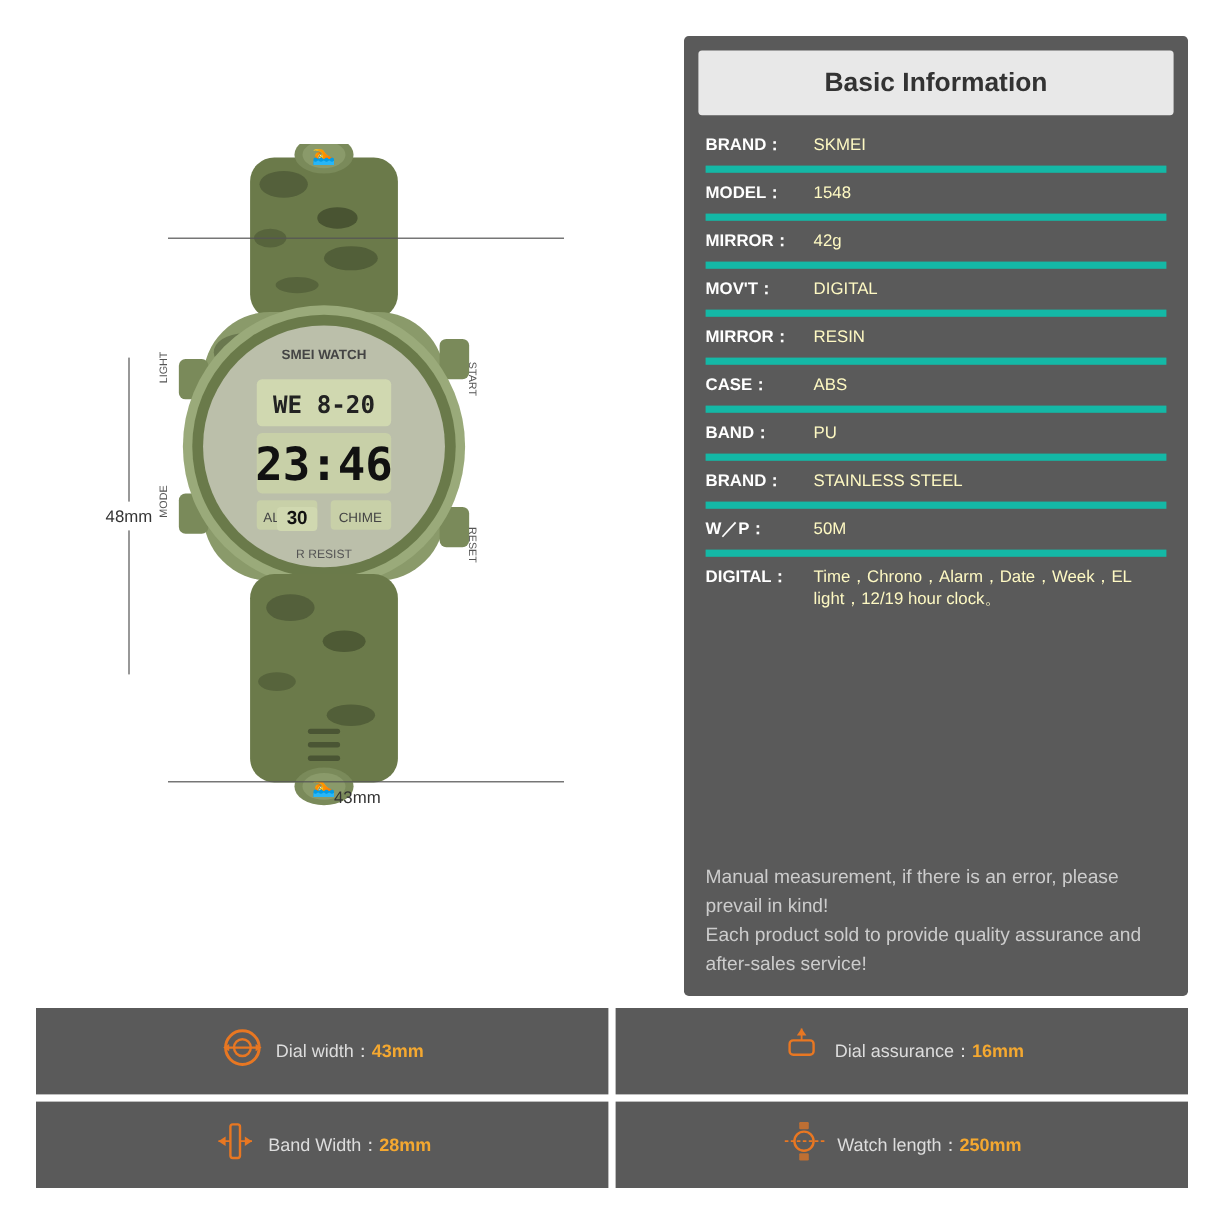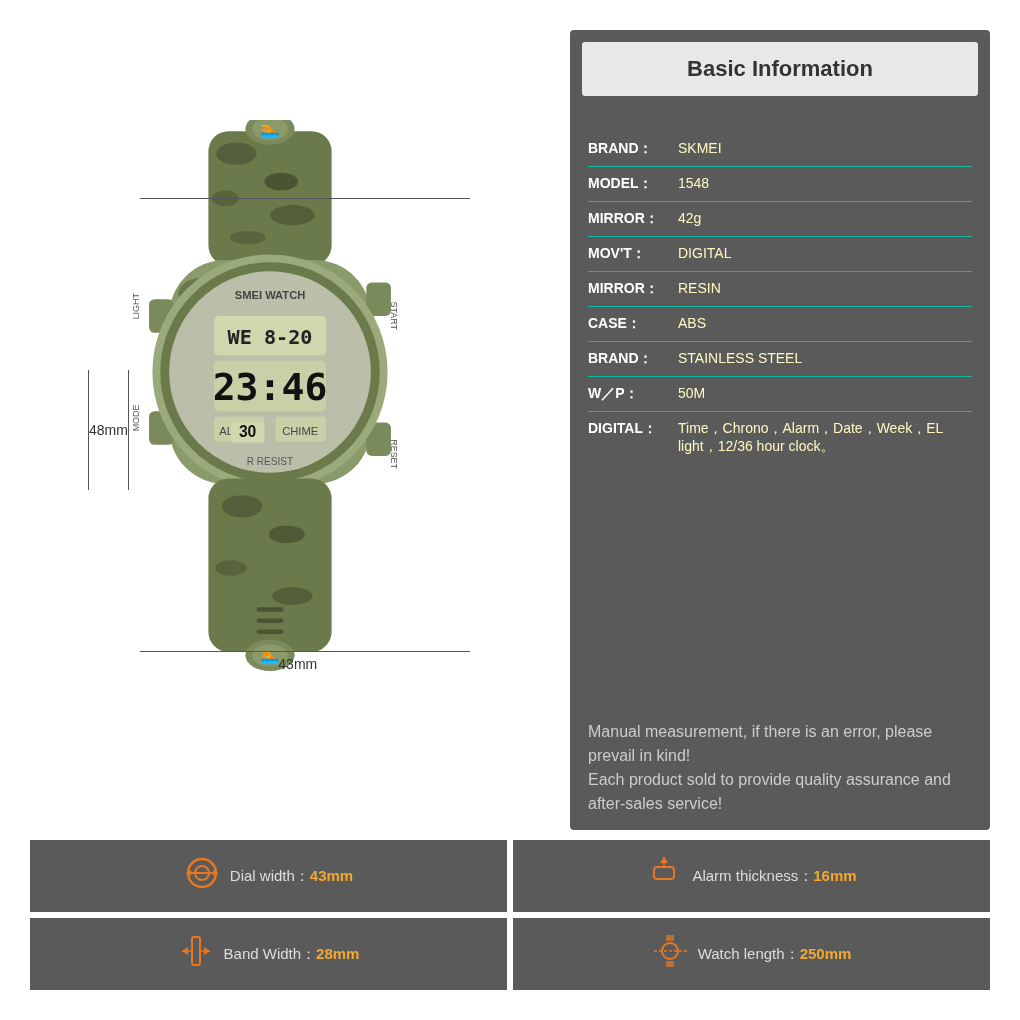--- a/index.html
+++ b/index.html
@@ -50,21 +50,20 @@
 
     
     .info-panel {
       flex: 1;
       background: #5a5a5a;
       border-radius: 4px;
       padding: 0;
       overflow: hidden;
       display: flex;
       flex-direction: column;
-      gap: 28px;
     }
 
     .info-header {
       background: #e8e8e8;
       padding: 14px 20px;
       margin: 12px 12px 0 12px;
       border-radius: 3px;
     }
 
     .info-header-title {
@@ -74,21 +73,21 @@
       text-align: center;
     }
 
     .info-rows {
       padding: 8px 18px;
       flex: 1;
     }
 
     .info-row {
       padding: 8px 0;
-      border-bottom: 1px solid #14b8a6;
+      border-bottom: 6px solid #14b8a6;
       display: flex;
       align-items: flex-start;
       font-size: 14px;
       color: #fff;
     }
 
     .info-row:last-child {
       border-bottom: none;
     }
 
@@ -155,21 +154,21 @@
   </style>
 </head>
 <body>
 
 <div class="main-container">
   <div class="top-section">
 
     <div class="watch-section">
       <div class="watch-wrapper">
         
-        <div style="position:absolute; left:8px; top:50%; transform:translateY(-50%); display:flex; flex-direction:row; align-items:center; gap:0">
+        <div style="position:absolute; left:8px; top:50%; transform:translateY(-50%); display:flex; flex-direction:column; align-items:center; gap:0">
           <div style="width:1px; height:120px; background:#555; margin:0 auto;"></div>
           <span style="font-size:14px; color:#333; padding:4px 0;">48mm</span>
           <div style="width:1px; height:120px; background:#555; margin:0 auto;"></div>
         </div>
         
         <div style="position:absolute; top:78px; left:60px; right:30px; height:1px; background:#555;"></div>
         
         <div style="position:absolute; bottom:88px; left:60px; right:30px; height:1px; background:#555;"></div>
         
         <div style="position:absolute; bottom:68px; left:50%; transform:translateX(-30%); font-size:14px; color:#333;">43mm</div>
@@ -276,30 +275,34 @@
           </div>
           <div class="info-row">
             <span class="label">MIRROR：</span>
             <span class="value">RESIN</span>
           </div>
           <div class="info-row">
             <span class="label">CASE：</span>
             <span class="value">ABS</span>
           </div>
           <div class="info-row">
+            <span class="label">BAND：</span>
+            <span class="value">PU</span>
+          </div>
+          <div class="info-row">
             <span class="label">BRAND：</span>
             <span class="value">STAINLESS STEEL</span>
           </div>
           <div class="info-row">
             <span class="label">W／P：</span>
             <span class="value">50M</span>
           </div>
           <div class="info-row">
             <span class="label">DIGITAL：</span>
-            <span class="value">Time，Chrono，Alarm，Date，Week，EL light，12/36 hour clock。</span>
+            <span class="value">Time，Chrono，Alarm，Date，Week，EL light，12/19 hour clock。</span>
           </div>
         </div>
 
       <div class="info-note">
         <div>Manual measurement, if there is an error, please prevail in kind!</div>
         <div>Each product sold to provide quality assurance and after-sales service!</div>
       </div>
     </div>
 
   </div>
@@ -315,21 +318,21 @@
             <polygon points="34,18 29,15 29,21" fill="#e87722"></polygon>
           </svg></div>
         <div class="spec-text"><span class="spec-label">Dial width：</span><span class="spec-value">43mm</span></div>
       </div>
       <div class="spec-cell">
         <div class="spec-icon"><svg width="36" height="36" viewBox="0 0 36 36">
             <rect x="8" y="12" width="20" height="12" rx="3" fill="none" stroke="#e87722" stroke-width="2"></rect>
             <polygon points="18,2 14,8 22,8" fill="#e87722"></polygon>
             <line x1="18" y1="2" x2="18" y2="12" stroke="#e87722" stroke-width="1.5"></line>
           </svg></div>
-        <div class="spec-text"><span class="spec-label">Alarm thickness：</span><span class="spec-value">16mm</span></div>
+        <div class="spec-text"><span class="spec-label">Dial assurance：</span><span class="spec-value">16mm</span></div>
       </div>
       <div class="spec-cell">
         <div class="spec-icon"><svg width="36" height="36" viewBox="0 0 36 36">
             <rect x="14" y="4" width="8" height="28" rx="2" fill="none" stroke="#e87722" stroke-width="2"></rect>
             <polygon points="4,18 10,14 10,22" fill="#e87722"></polygon>
             <polygon points="32,18 26,14 26,22" fill="#e87722"></polygon>
             <line x1="4" y1="18" x2="14" y2="18" stroke="#e87722" stroke-width="1.5"></line>
             <line x1="22" y1="18" x2="32" y2="18" stroke="#e87722" stroke-width="1.5"></line>
           </svg></div>
         <div class="spec-text"><span class="spec-label">Band Width：</span><span class="spec-value">28mm</span></div>

